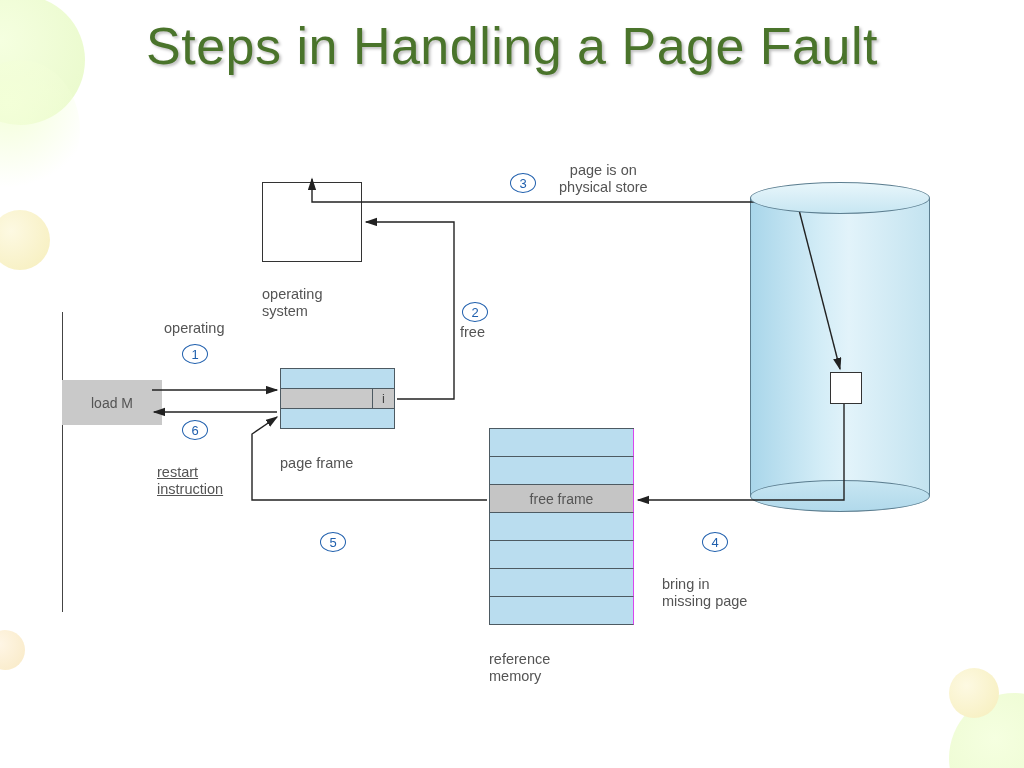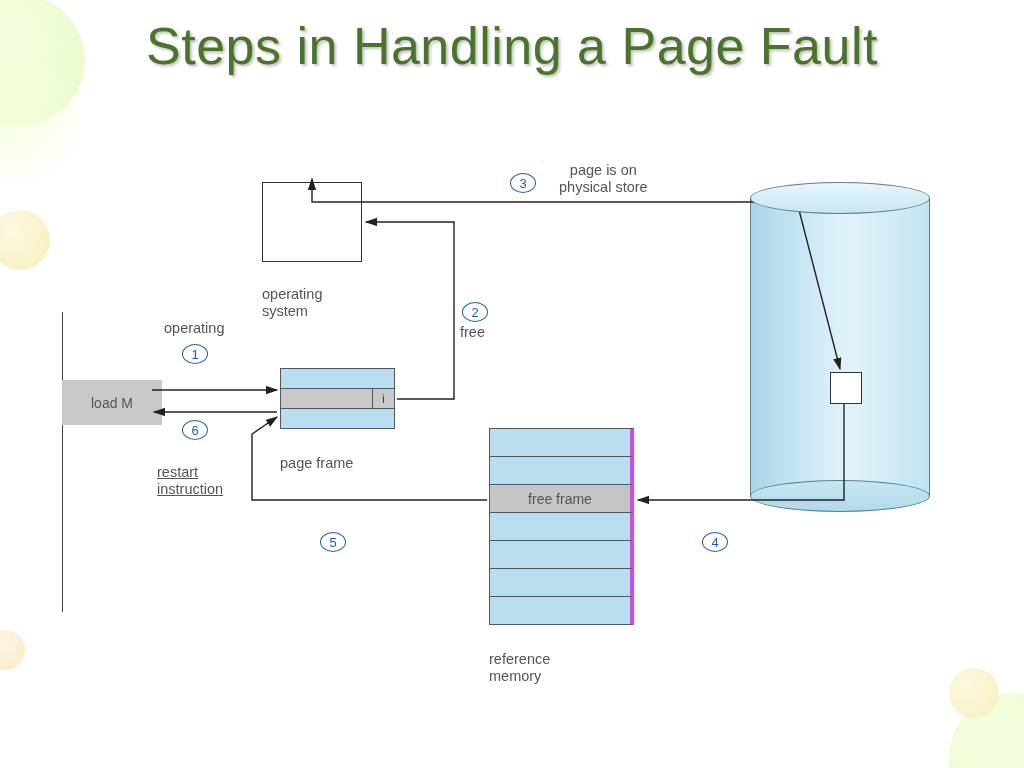--- a/index.html
+++ b/index.html
@@ -98,21 +98,21 @@
   }
 
   
   .physmem {
     width: 145px;
     border-top: 1px solid #4d5a62;
   }
   .physmem .row {
     height: 28px;
     border-left: 1px solid #4d5a62;
-    border-right: 4px solid #d946ef;
+    border-right: 1px solid #d946ef;
     border-bottom: 1px solid #4d5a62;
     background: #baddef;
     display:flex; align-items:center; justify-content:center;
     font-size: 14px; color: #545454;
   }
   .physmem .row.hl { background: #c5c5c5; }
 
   
   .cyl {
     position: absolute;
@@ -232,20 +232,24 @@
     <div class="row"></div>
     <div class="row"></div>
     <div class="row"></div>
   </div>
   <div class="abs lbl center" style="left:427px; top:470px; width:145px; line-height:1.2;">
     <span>reference</span><br>
     <span>memory</span>
   </div>
 
   <div class="abs step" style="left:640px; top:370px;">4</div>
+  <div class="abs lbl center" style="left:600px; top:395px; width:110px; line-height:1.2;">
+    <span>bring in</span><br>
+    <span>missing page</span>
+  </div>
 
   <svg class="arrows">
     <defs>
       <marker id="ah" markerWidth="10" markerHeight="10" refX="8" refY="3" orient="auto" markerUnits="strokeWidth">
         <path d="M0,0 L9,3 L0,6 Z" fill="#222"></path>
       </marker>
     </defs>
 
     <path d="M90 228 L215 228" stroke="#222" stroke-width="1.4" fill="none" marker-end="url(#ah)"></path>
 

